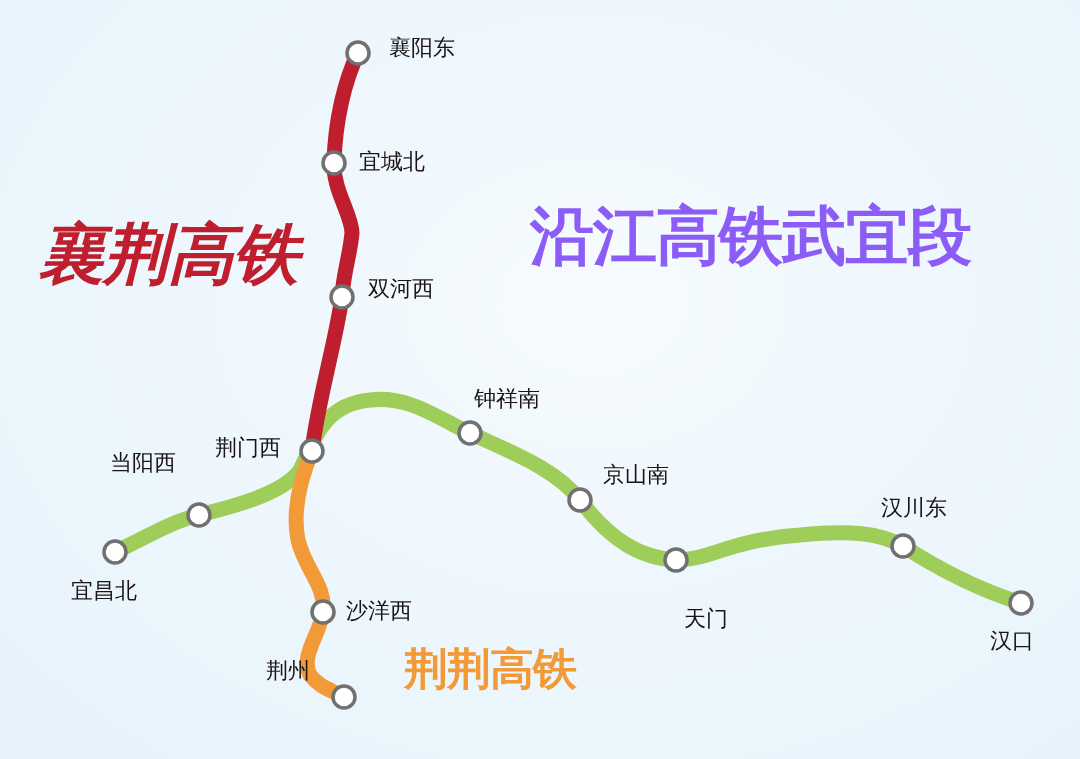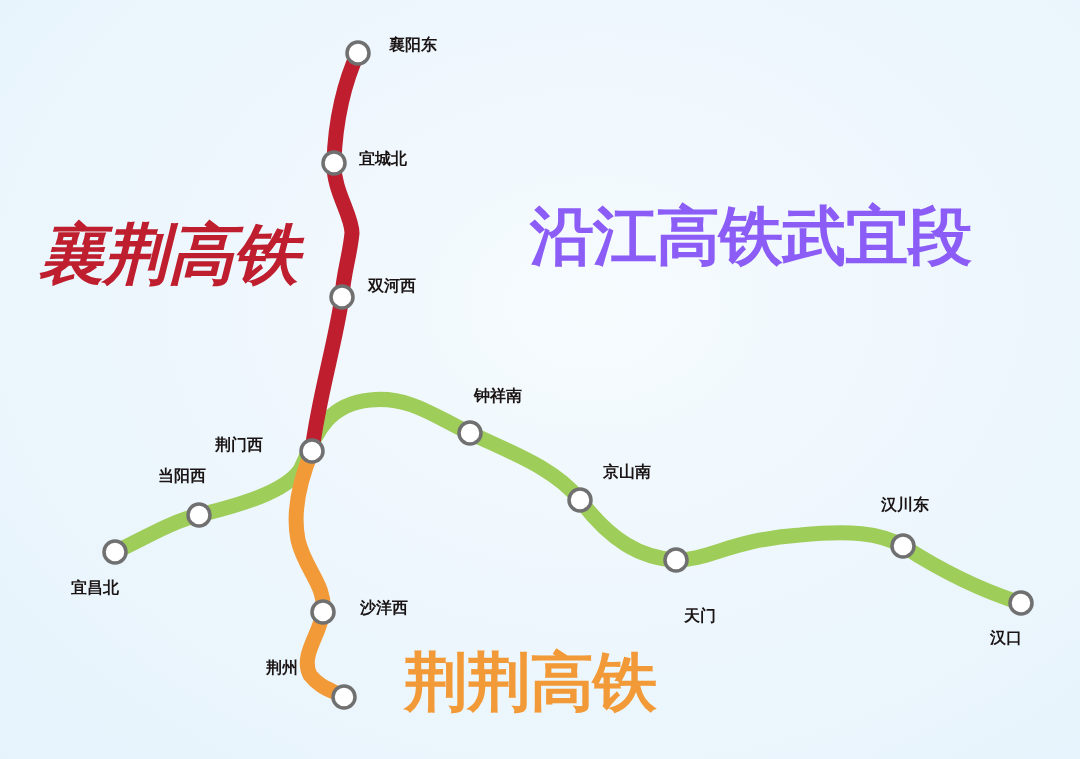--- a/index.html
+++ b/index.html
@@ -5,31 +5,31 @@
     html, body { margin: 0; padding: 0; }
     body {
       width: 1080px; height: 759px; overflow: hidden; position: relative;
       background: radial-gradient(ellipse at 55% 40%, #f6fbfe 0%, #eef7fd 45%, #e6f3fc 100%);
       font-family: "DejaVu Serif", "Liberation Serif", serif;
     }
     #map { position: absolute; left: 0; top: 0; width: 1080px; height: 759px; }
     .line { fill: none; stroke-linecap: round; stroke-linejoin: round; stroke-width: 15; }
     .station-dot { fill: #ffffff; stroke: #707070; stroke-width: 3.5; }
     .label {
-      position: absolute; font-weight: bold; font-size: 16px; color: #1a1414;
+      position: absolute; font-weight: normal; font-size: 22px; color: #1a1414;
       white-space: nowrap; line-height: 1; letter-spacing: 0px;
       font-family: "DejaVu Serif", "Liberation Serif", serif;
     }
     .title {
       position: absolute; font-weight: bold; white-space: nowrap; line-height: 1;
       font-family: "DejaVu Sans", "Liberation Sans", sans-serif;
     }
     #title-xiangjing { left: 38px; top: 222px; font-size: 66px; letter-spacing: -1px; font-style: italic; }
     #title-yanjiang { left: 530px; top: 204px; font-size: 64px; letter-spacing: -1px; }
-    #title-jingjing { left: 404px; top: 650px; font-size: 64px; letter-spacing: -1px; }
+    #title-jingjing { left: 404px; top: 650px; font-size: 44px; letter-spacing: -1px; font-family: Liberation Mono, monospace; }
   </style>
 </head>
 <body>
 
 <svg id="map" viewBox="0 0 1080 759" xmlns="http://www.w3.org/2000/svg">
 
   <path class="line" stroke="#9fcd5a" d="M115,552 C145,538 170,522 199,515 C240,505 285,492 300,470 C315,440 322,405 370,400 C410,395 440,420 470,433 C510,452 555,468 580,500 C610,540 640,558 676,560 C710,560 730,540 800,535 C850,530 880,533 903,546 C940,570 980,590 1021,603"></path>
 
   <path class="line" stroke="#be1e2d" d="M358,53 C345,80 335,120 334,163 C333,190 352,215 352,233 C350,255 343,275 342,297 C335,345 318,400 312,451"></path>
 
@@ -51,21 +51,21 @@
 </svg>
 
 <div class="title" id="title-xiangjing" style="color:#be1e2d;">襄荆高铁</div>
 <div class="title" id="title-yanjiang" style="color:#8b5cf6;">沿江高铁武宜段</div>
 <div class="title" id="title-jingjing" style="color:#f29a37;">荆荆高铁</div>
 
 <div class="label" style="left:389px; top:37px;">襄阳东</div>
 <div class="label" style="left:359px; top:151px;">宜城北</div>
 <div class="label" style="left:368px; top:278px;">双河西</div>
 <div class="label" style="left:215px; top:421px;margin-top:16px;">荆门西</div>
-<div class="label" style="left:110px; top:468px;margin-left:48px;">当阳西</div>
+<div class="label" style="left:110px; top:452px;">当阳西</div>
 <div class="label" style="left:71px; top:580px;">宜昌北</div>
 <div class="label" style="left:456px; top:388px;margin-left:18px;">钟祥南</div>
 <div class="label" style="left:603px; top:464px;">京山南</div>
 <div class="label" style="left:684px; top:608px;">天门</div>
 <div class="label" style="left:881px; top:497px;">汉川东</div>
 <div class="label" style="left:990px; top:630px;">汉口</div>
-<div class="label" style="left:360px; top:600px;">沙洋西</div>
+<div class="label" style="left:346px; top:600px;">沙洋西</div>
 <div class="label" style="left:266px; top:660px;">荆州</div>
 
 </body></html>

